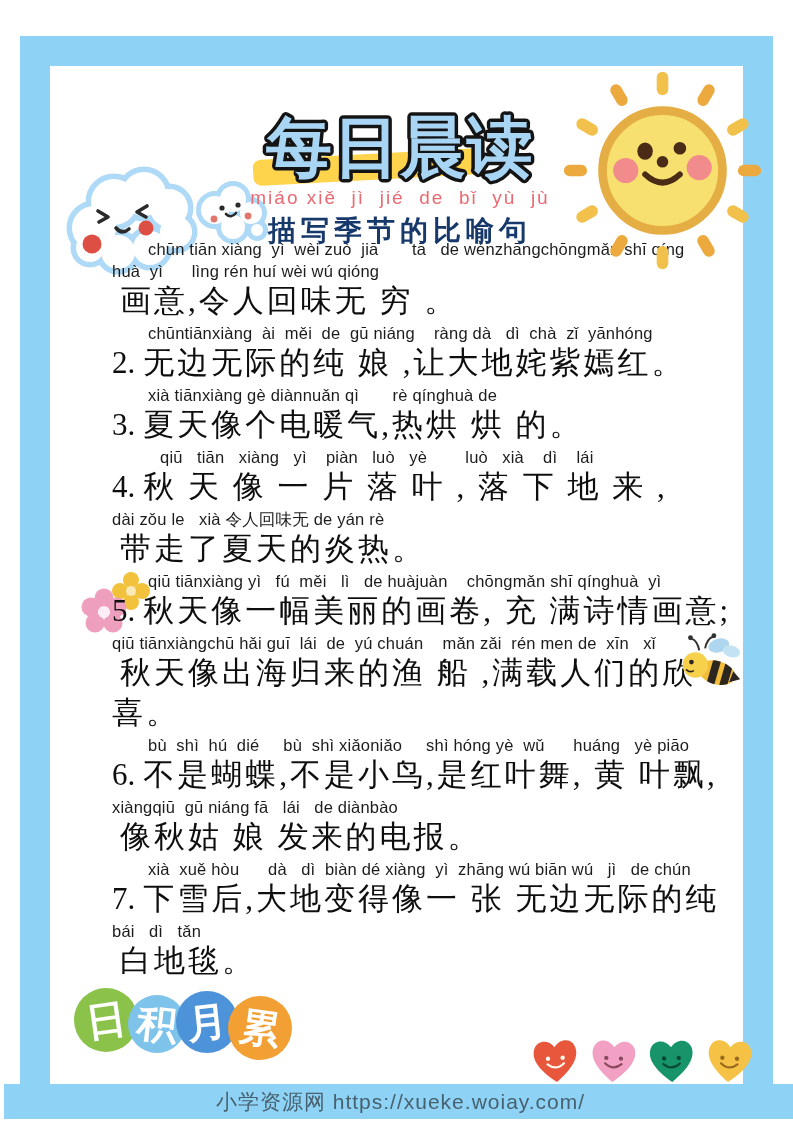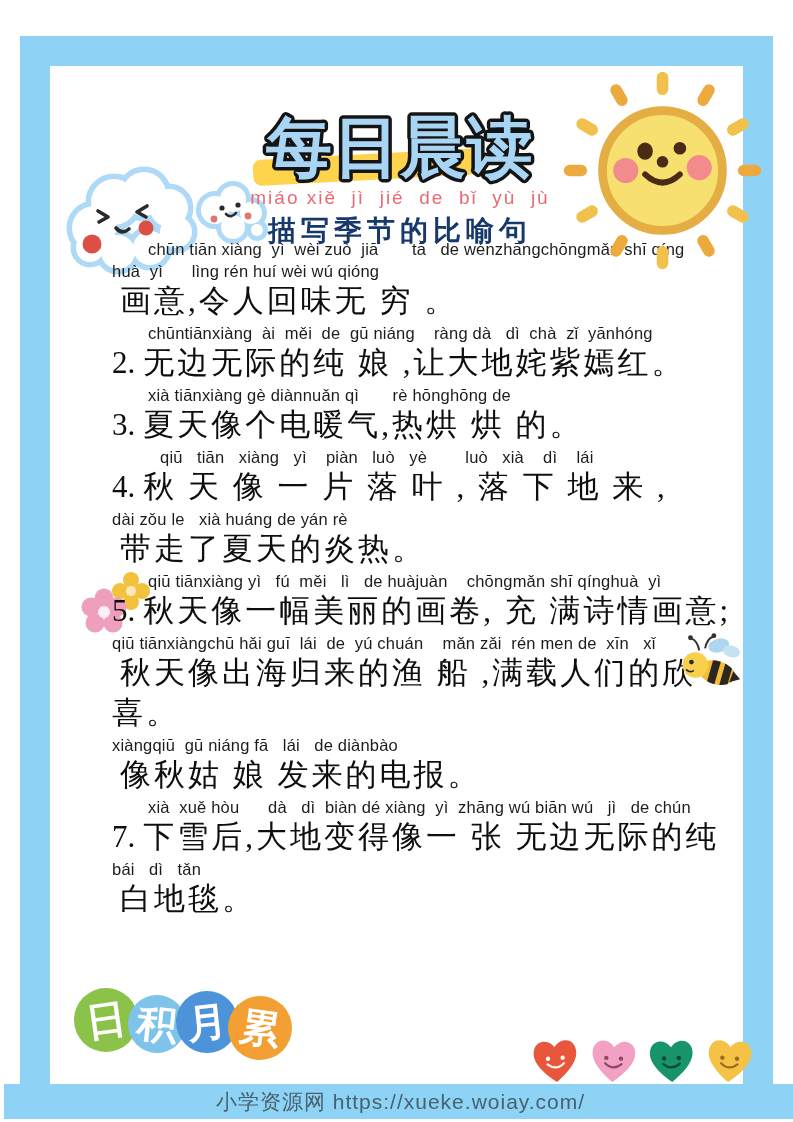--- a/index.html
+++ b/index.html
@@ -183,38 +183,42 @@
     </div>
     <div class="line">
       <div class="pinyin">huà  yì      lìng rén huí wèi wú qióng</div>
       <div class="hanzi"><span class="num"></span><span>画意,令人回味无 穷 。</span></div>
     </div>
     <div class="line numbered">
       <div class="pinyin">chūntiānxiàng  ài  měi  de  gū niáng    ràng dà   dì  chà  zǐ  yānhóng</div>
       <div class="hanzi"><span class="num">2.</span><span>无边无际的纯 娘 ,让大地姹紫嫣红。</span></div>
     </div>
     <div class="line numbered">
-      <div class="pinyin">xià tiānxiàng gè diànnuǎn qì       rè hōnghōng de</div>
+      <div class="pinyin">xià tiānxiàng gè diànnuǎn qì       rè qínghuà de</div>
       <div class="hanzi"><span class="num">3.</span><span>夏天像个电暖气,热烘 烘 的。</span></div>
     </div>
     <div class="line numbered wide">
       <div class="pinyin">qiū   tiān   xiàng   yì    piàn   luò   yè        luò   xià    dì    lái</div>
       <div class="hanzi"><span class="num">4.</span><span>秋 天 像 一 片 落 叶 , 落 下 地 来 ,</span></div>
     </div>
     <div class="line">
-      <div class="pinyin">dài zǒu le   xià huáng de yán rè</div>
+      <div class="pinyin">dài zǒu le   xià 令人回味无 de yán rè</div>
       <div class="hanzi"><span class="num"></span><span>带走了夏天的炎热。</span></div>
     </div>
     <div class="line numbered">
       <div class="pinyin">qiū tiānxiàng yì   fú  měi   lì   de huàjuàn    chōngmǎn shī qínghuà  yì</div>
       <div class="hanzi"><span class="num">5.</span><span>秋天像一幅美丽的画卷, 充 满诗情画意;</span></div>
     </div>
     <div class="line">
       <div class="pinyin">qiū tiānxiàngchū hǎi guī  lái  de  yú chuán    mǎn zǎi  rén men de  xīn   xǐ</div>
       <div class="hanzi"><span class="num"></span><span>秋天像出海归来的渔 船 ,满载人们的欣喜。</span></div>
+    </div>
+    <div class="line numbered">
+      <div class="pinyin">bù  shì  hú  dié     bù  shì xiǎoniǎo     shì hóng yè  wǔ      huáng   yè piāo</div>
+      <div class="hanzi"><span class="num">6.</span><span>不是蝴蝶,不是小鸟,是红叶舞, 黄 叶飘,</span></div>
     </div>
     <div class="line">
       <div class="pinyin">xiàngqiū  gū niáng fā   lái   de diànbào</div>
       <div class="hanzi"><span class="num"></span><span>像秋姑 娘 发来的电报。</span></div>
     </div>
     <div class="line numbered">
       <div class="pinyin">xià  xuě hòu      dà   dì  biàn dé xiàng  yì  zhāng wú biān wú   jì   de chún</div>
       <div class="hanzi"><span class="num">7.</span><span>下雪后,大地变得像一 张 无边无际的纯</span></div>
     </div>
     <div class="line">

